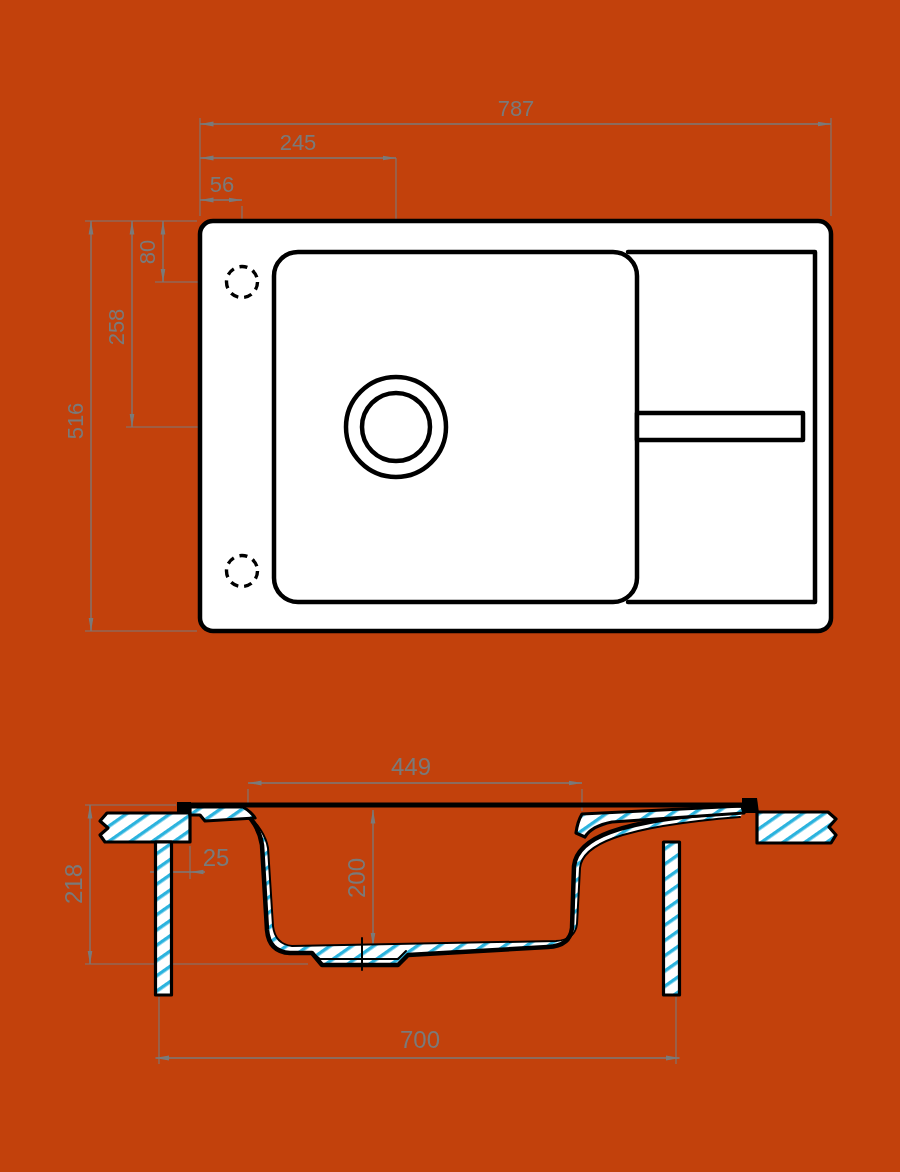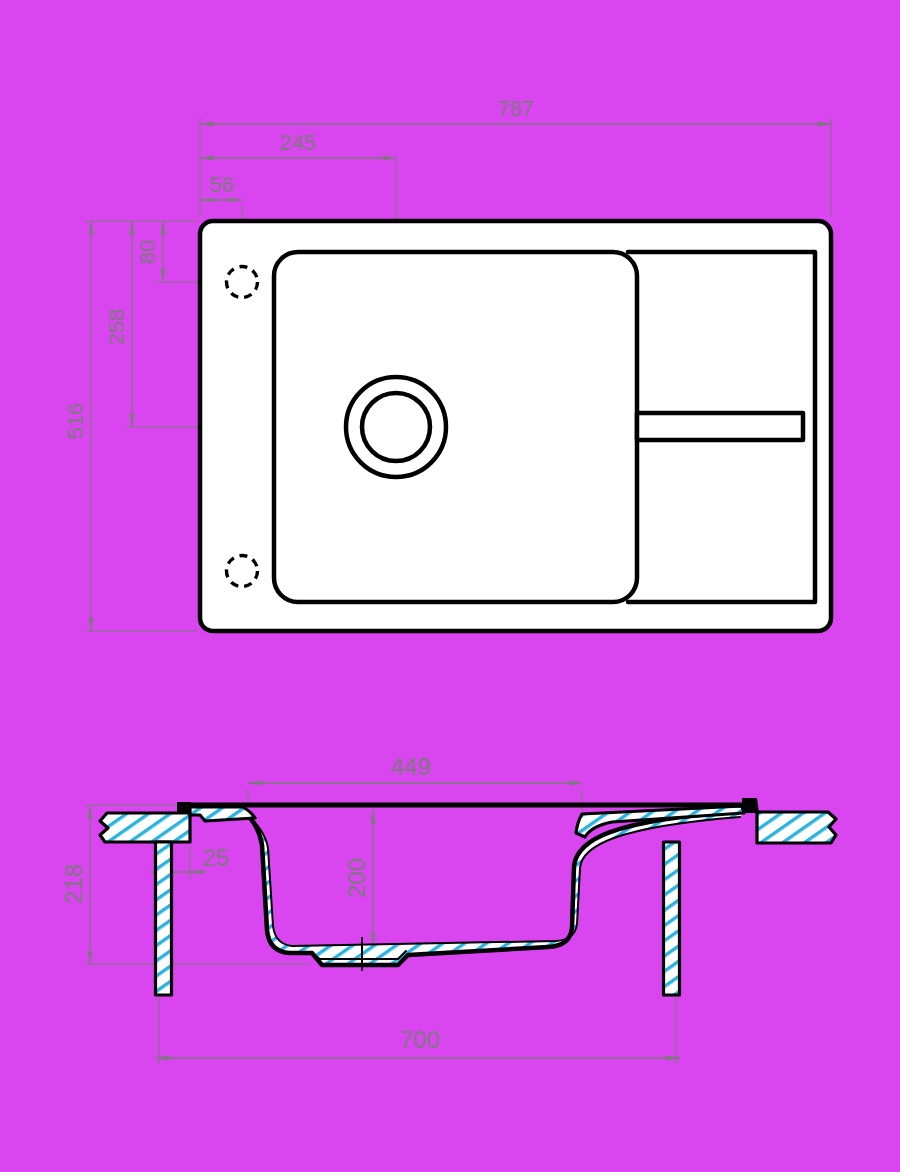--- a/index.html
+++ b/index.html
@@ -1,16 +1,16 @@
 <!DOCTYPE html>
 <html><head>
 <meta charset="utf-8">
 <style>
   html,body{margin:0;padding:0;background:#ffffff;}
-  .page{width:900px;height:1172px;background:#d946ef;position:relative;overflow:hidden;text-align:right;}
+  .page{width:900px;height:1172px;background:#c2410c;position:relative;overflow:hidden;text-align:right;}
   svg{display:block;}
   text{font-family:"Liberation Sans","DejaVu Sans",sans-serif;}
   .dim-line{stroke:#7a7a7a;stroke-width:1.3;fill:none;}
   .ext-line{stroke:#7a7a7a;stroke-width:1.1;fill:none;}
   .dim-text{fill:#7a7a7a;font-size:22px;}
   .dim-text-lg{fill:#7a7a7a;font-size:24px;}
   .obj{stroke:#000000;fill:none;stroke-width:4.5;stroke-linejoin:round;stroke-linecap:round;}
   .obj-thin{stroke:#000000;fill:none;stroke-width:2;stroke-linejoin:round;stroke-linecap:round;}
   .obj-fill{stroke:#000000;fill:#ffffff;stroke-width:4.5;stroke-linejoin:round;}
   .hatched{stroke:#000000;stroke-width:3.2;stroke-linejoin:round;}

